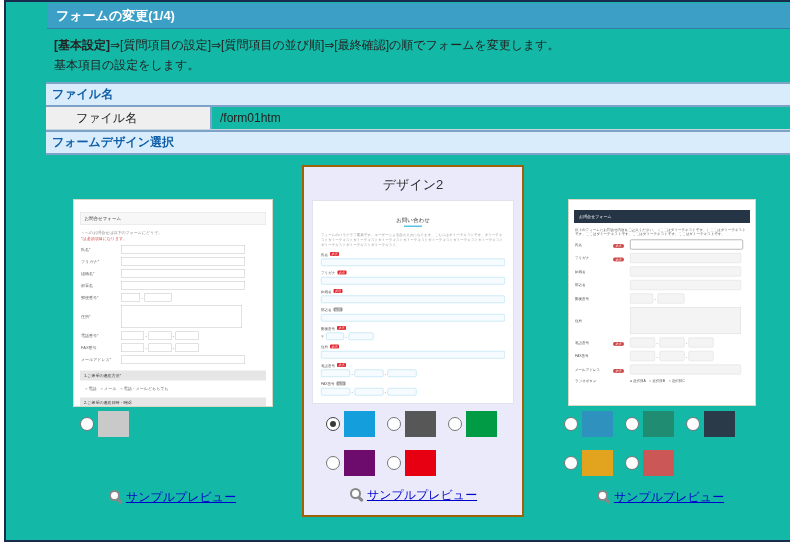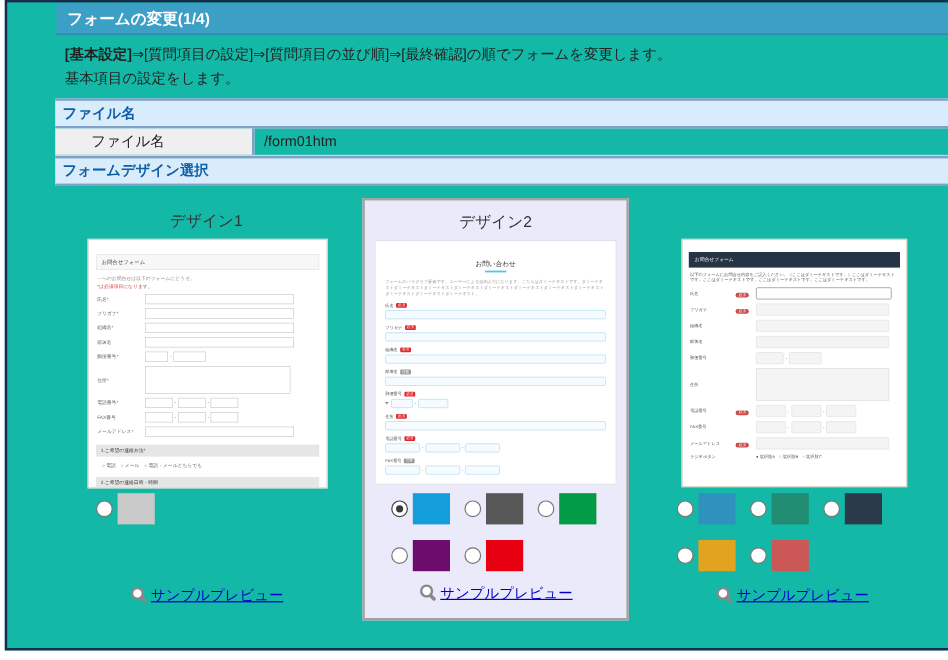--- a/index.html
+++ b/index.html
@@ -18,21 +18,21 @@
   .file-row{display:flex;height:22px;border-bottom:1px solid #C8D4E0;}
   .file-label{width:166px;background:#EFEFEF;font-size:12px;line-height:22px;padding-left:30px;border-right:2px solid #7FA3C8;color:#222;box-sizing:border-box;}
   .file-value{flex:1;font-size:12px;line-height:22px;padding-left:8px;color:#222;}
 
   .desc{font-size:12px;color:#222;line-height:14px;padding:5px 8px 7px;border-bottom:2px solid #7FA3C8;}
 
   .design-area{position:relative;height:366px;}
   .design-col{position:absolute;top:0;height:366px;}
   .col1{left:27px;width:198px;}
   .col3{left:511px;width:206px;}
-  .box2{position:absolute;left:256px;top:10px;width:218px;height:348px;background:#EAEAFB;border:2px solid #a3a3a3;}
+  .box2{position:absolute;left:256px;top:10px;width:218px;height:348px;background:#EAEAFB;border:2px solid #a16207;}
 
   .design-label{position:absolute;left:0;right:0;text-align:center;font-size:13px;color:#333;}
   .col1 .design-label,.col3 .design-label{top:20px;}
   .box2 .design-label{top:9px;}
 
   .thumb{position:absolute;background:#fff;border:1px solid #D8D8C8;overflow:hidden;}
   .col1 .thumb{top:44px;left:0;width:198px;height:206px;}
   .box2 .thumb{top:33px;left:8px;width:200px;height:202px;border-color:#E2E2EE;}
   .col3 .thumb{top:44px;left:11px;width:186px;height:205px;}
   .thumb-inner{transform:scale(0.5);transform-origin:0 0;}
@@ -114,21 +114,20 @@
     <div class="file-label">ファイル名</div>
     <div class="file-value">/form01htm</div>
   </div>
 
   <div class="sec-h">フォームデザイン選択</div>
 
 
   <div class="design-area">
 
     <div class="design-col col1">
-      <div class="design-label">デザイン1</div>
       <div class="thumb">
           <div class="thumb-inner" id="t1i">
             <div class="m1-head">お問合せフォーム</div>
             <div class="m1-note1">～へのお問合せは以下のフォームにどうぞ。</div>
             <div class="m1-note2">*は必須項目になります。</div>
             <div class="m1-row">
               <span class="m1-label">氏名*</span>
               <span class="m1-inputs">
                 <span class="m1-box" style="width: 246px;"></span>
               </span>

